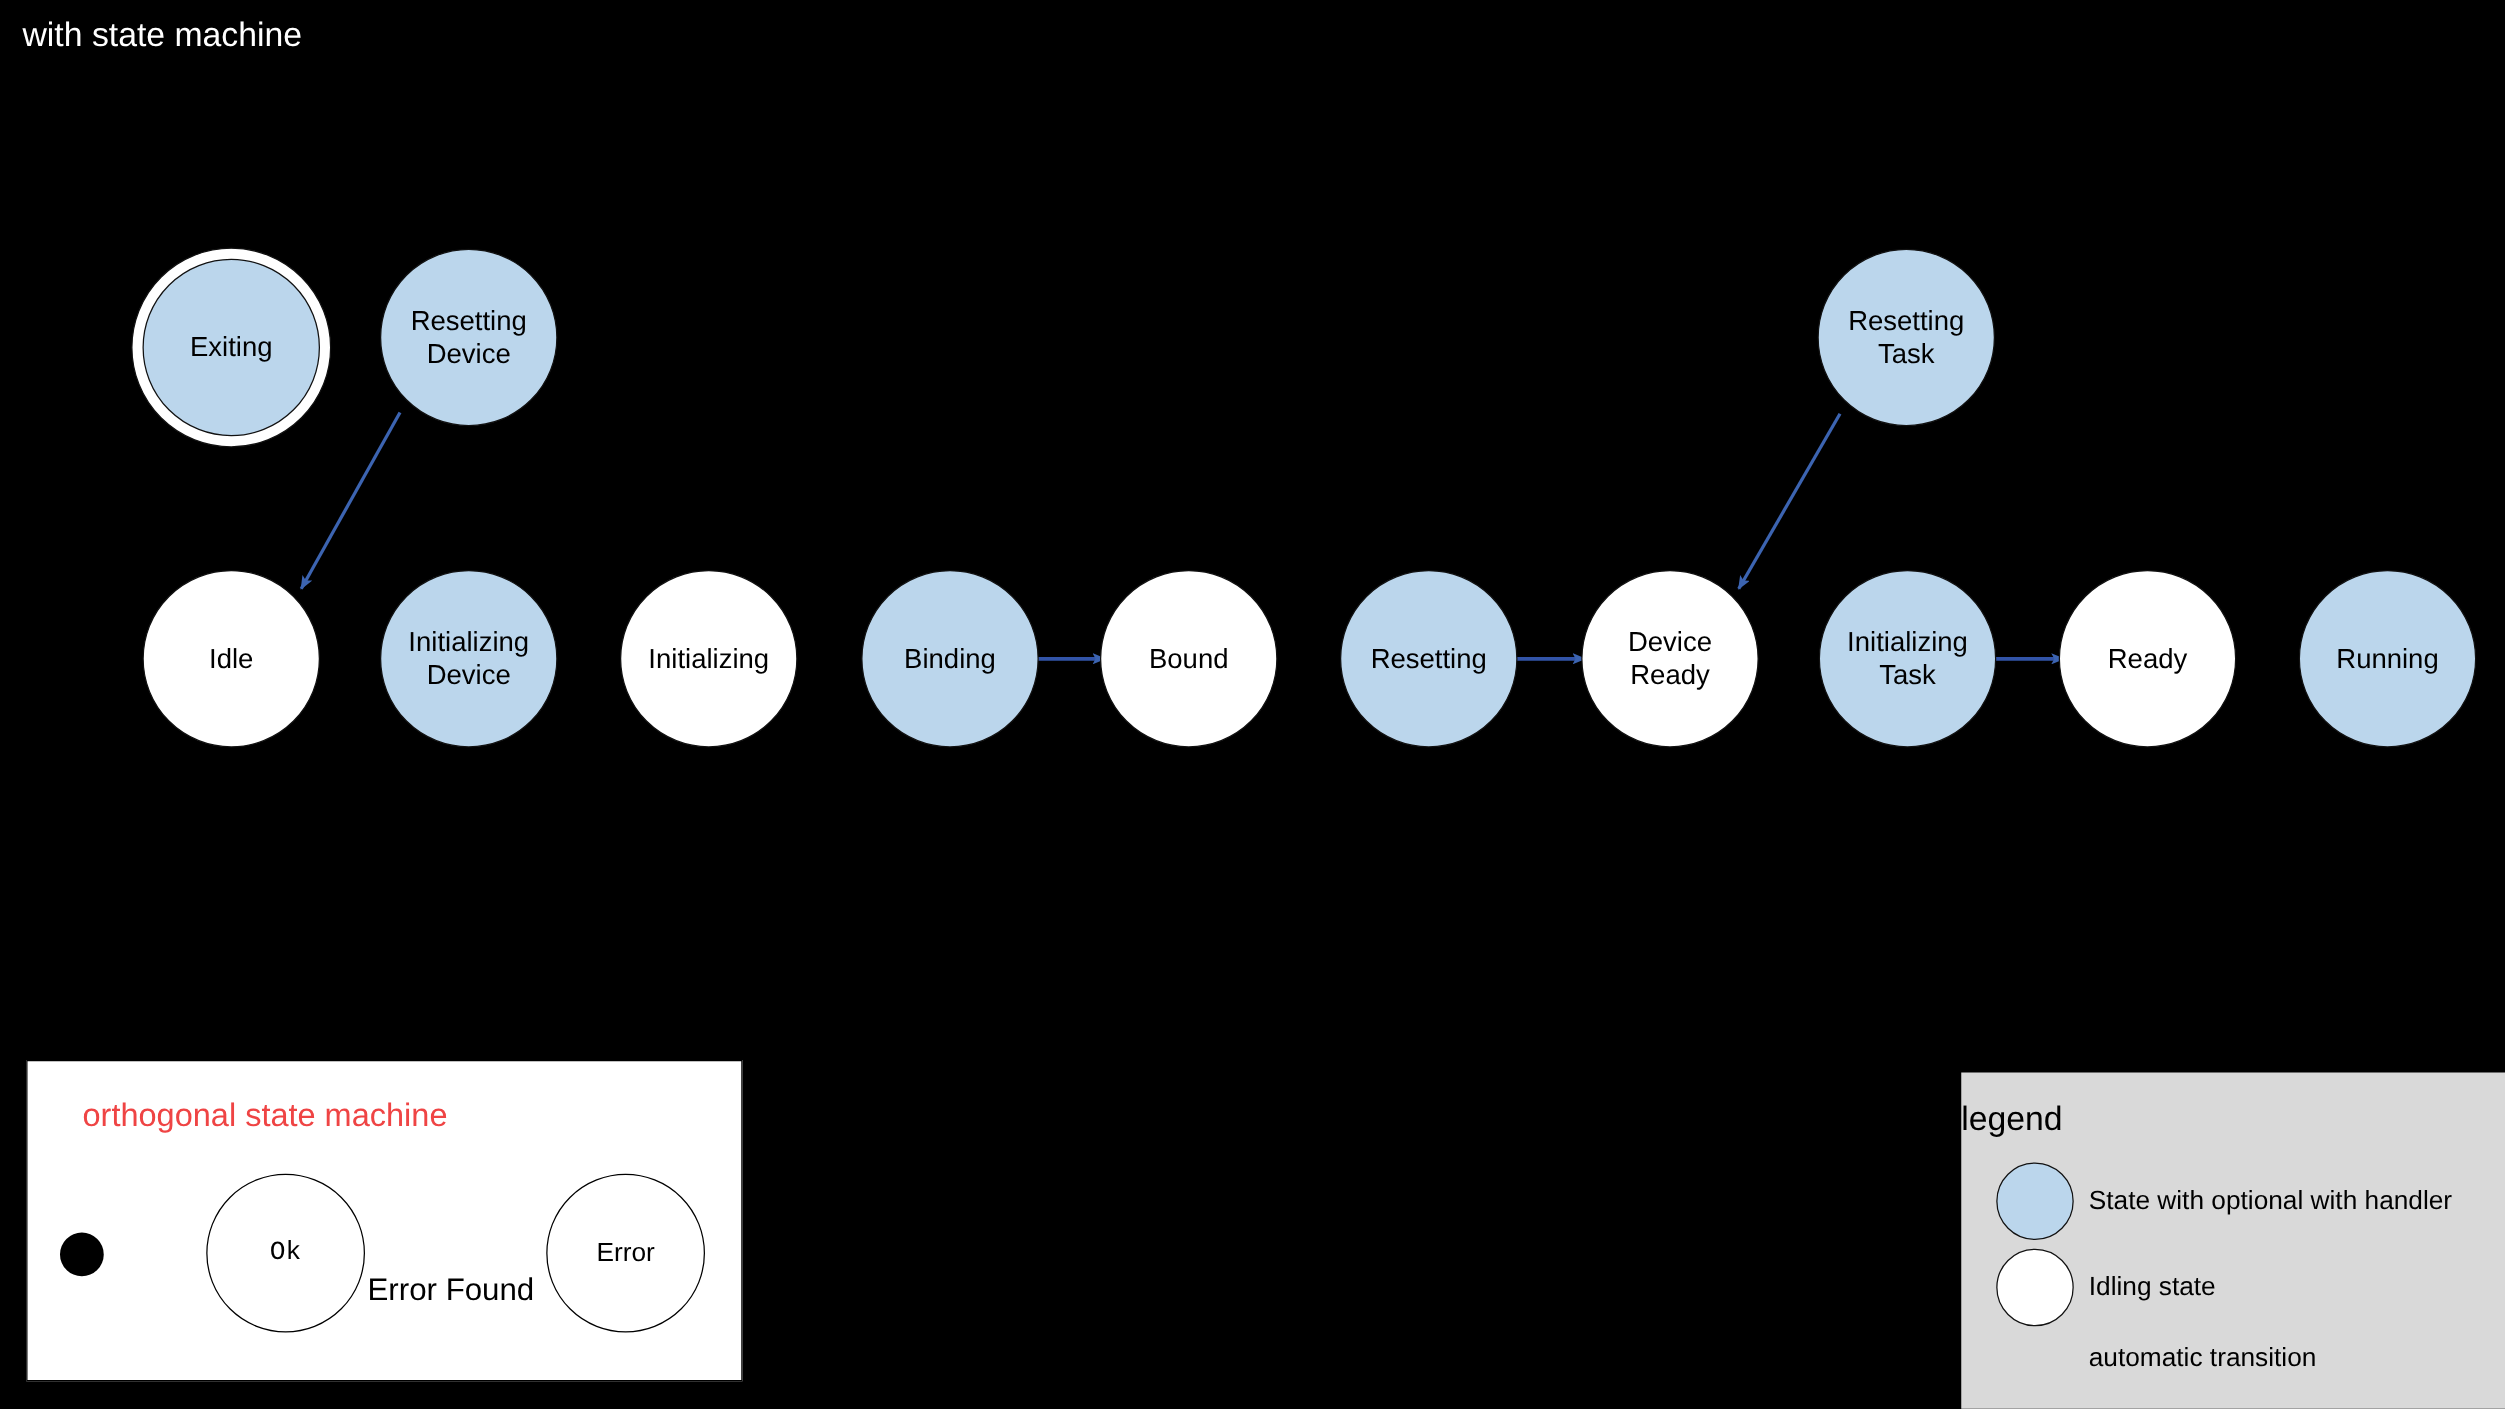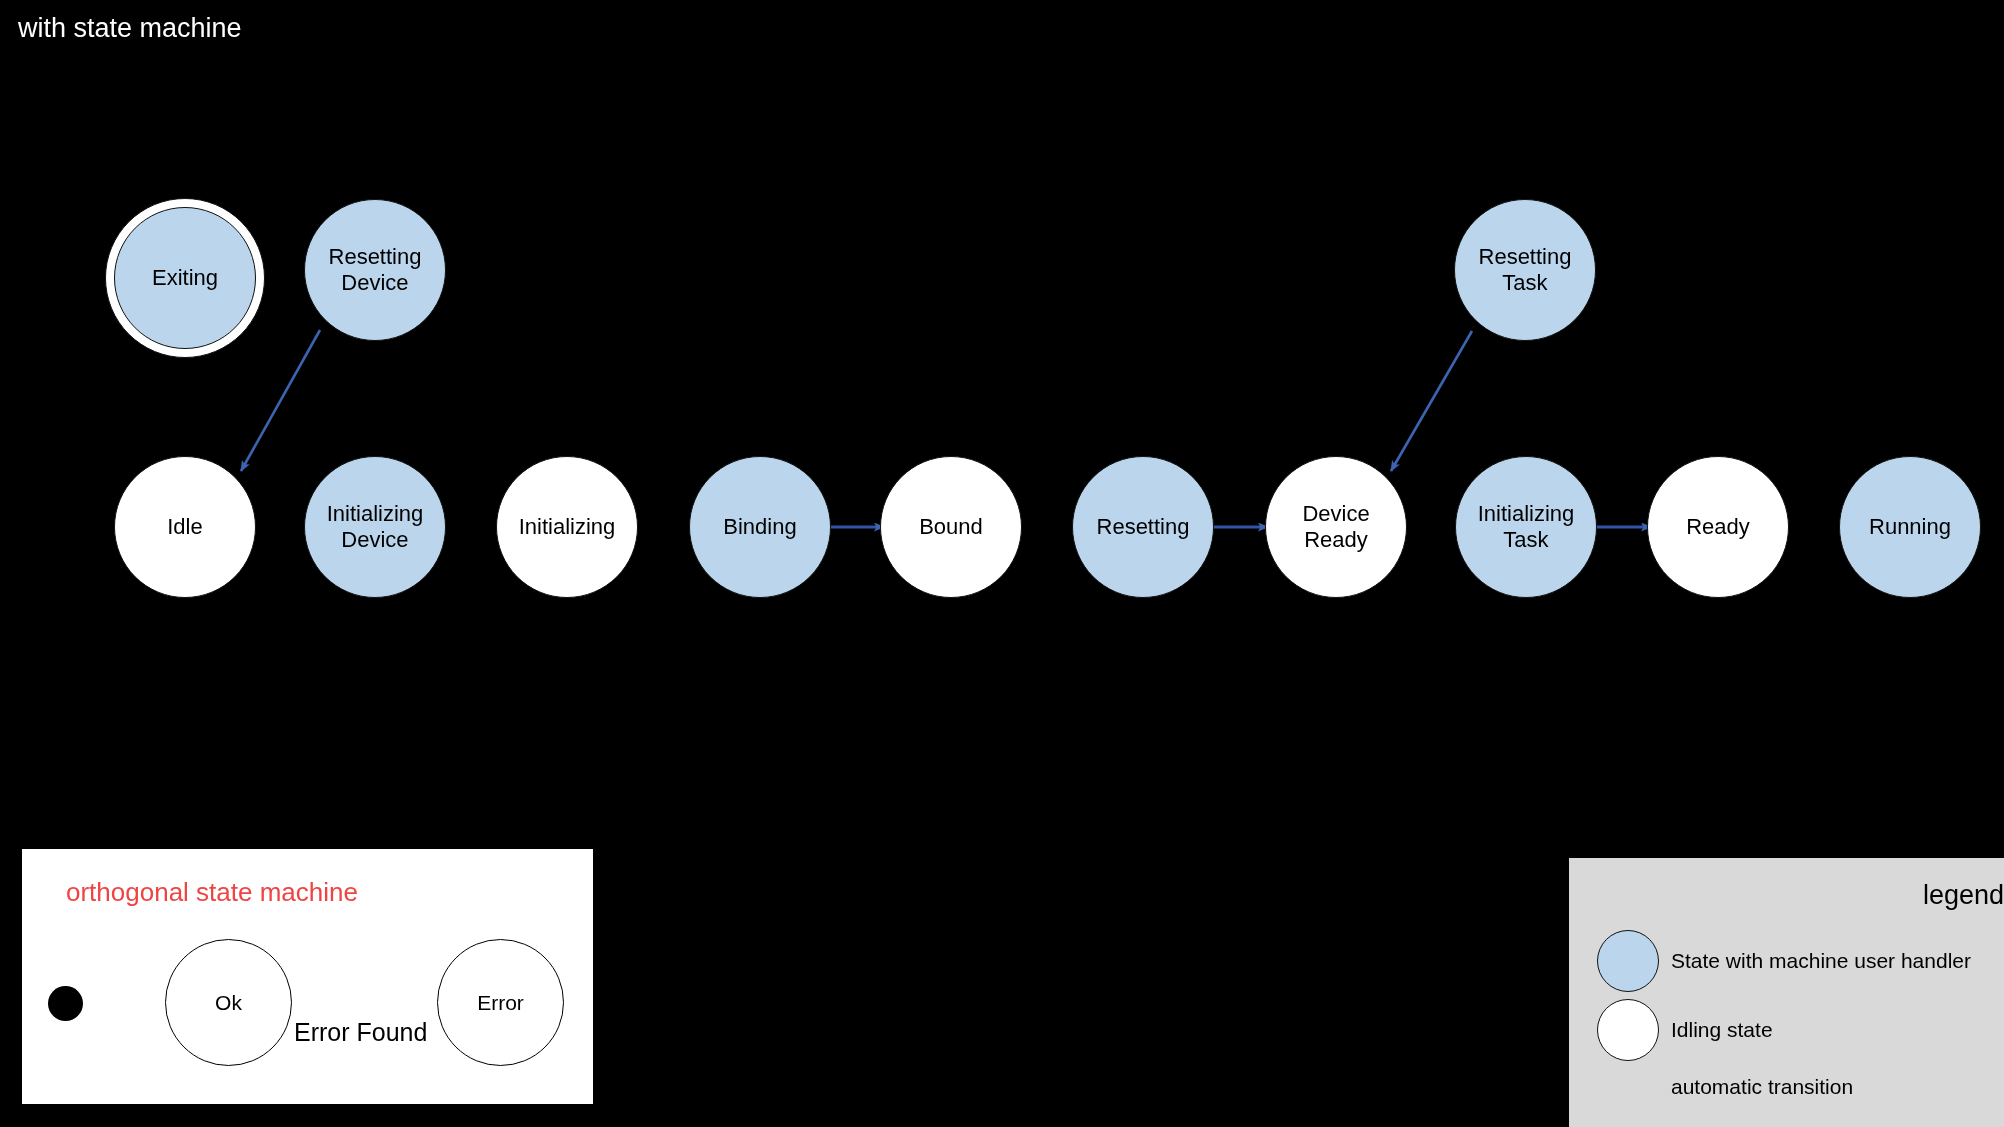--- a/index.html
+++ b/index.html
@@ -101,21 +101,21 @@
   
   .legend-panel {
     position: absolute;
     background: #d9d9d9;
     box-sizing: border-box;
   }
   .legend-title {
     position: absolute;
     width: 100%;
     top: 22px;
-    text-align: right;
+    text-align: left;
     font-size: 27px;
     line-height: 31px;
     color: #000000;
   }
   .legend-swatch {
     position: absolute;
     border-radius: 50%;
     border: 1.6px solid #111111;
     box-sizing: border-box;
   }
@@ -218,33 +218,33 @@
 <div class="node blue" style="left:1839px; top:456px; width:142px; height:142px;">
   <span class="lbl">Running</span>
 </div>
 
 <div class="ortho-panel" style="left:21px; top:848px; width:573px; height:257px;">
   <div class="ortho-title">orthogonal state machine</div>
 </div>
 
 <div class="init-dot" style="left:48px; top:986px; width:35px; height:35px;"></div>
 
-<div class="ortho-node" style="left:165px; top:939px; width:127px; height:127px;">
+<div class="ortho-node" style="left:165px; top:939px; width:127px; height:127px;font-family:Liberation Mono, monospace;">
   <span>Ok</span>
 </div>
 
 <div class="ortho-node" style="left:437px; top:939px; width:127px; height:127px;">
   <span>Error</span>
 </div>
 
 <div class="edge-label" style="left:294px; top:1018px;text-align:center;">Error Found</div>
 
 <div class="legend-panel" style="left:1569px; top:858px; width:435px; height:269px;">
   <div class="legend-title">legend</div>
 </div>
 
 <div class="legend-swatch" style="left:1597px; top:930px; width:62px; height:62px; background:#bbd6ec;"></div>
-<div class="legend-text" style="left:1671px; top:948px;">State with machine user handler</div>
+<div class="legend-text" style="left:1671px; top:948px;">State with optional with handler</div>
 
 <div class="legend-swatch" style="left:1597px; top:999px; width:62px; height:62px; background:#ffffff;"></div>
 <div class="legend-text" style="left:1671px; top:1017px;">Idling state</div>
 
 <div class="legend-text" style="left:1671px; top:1074px;">automatic transition</div>
 
 </body></html>

